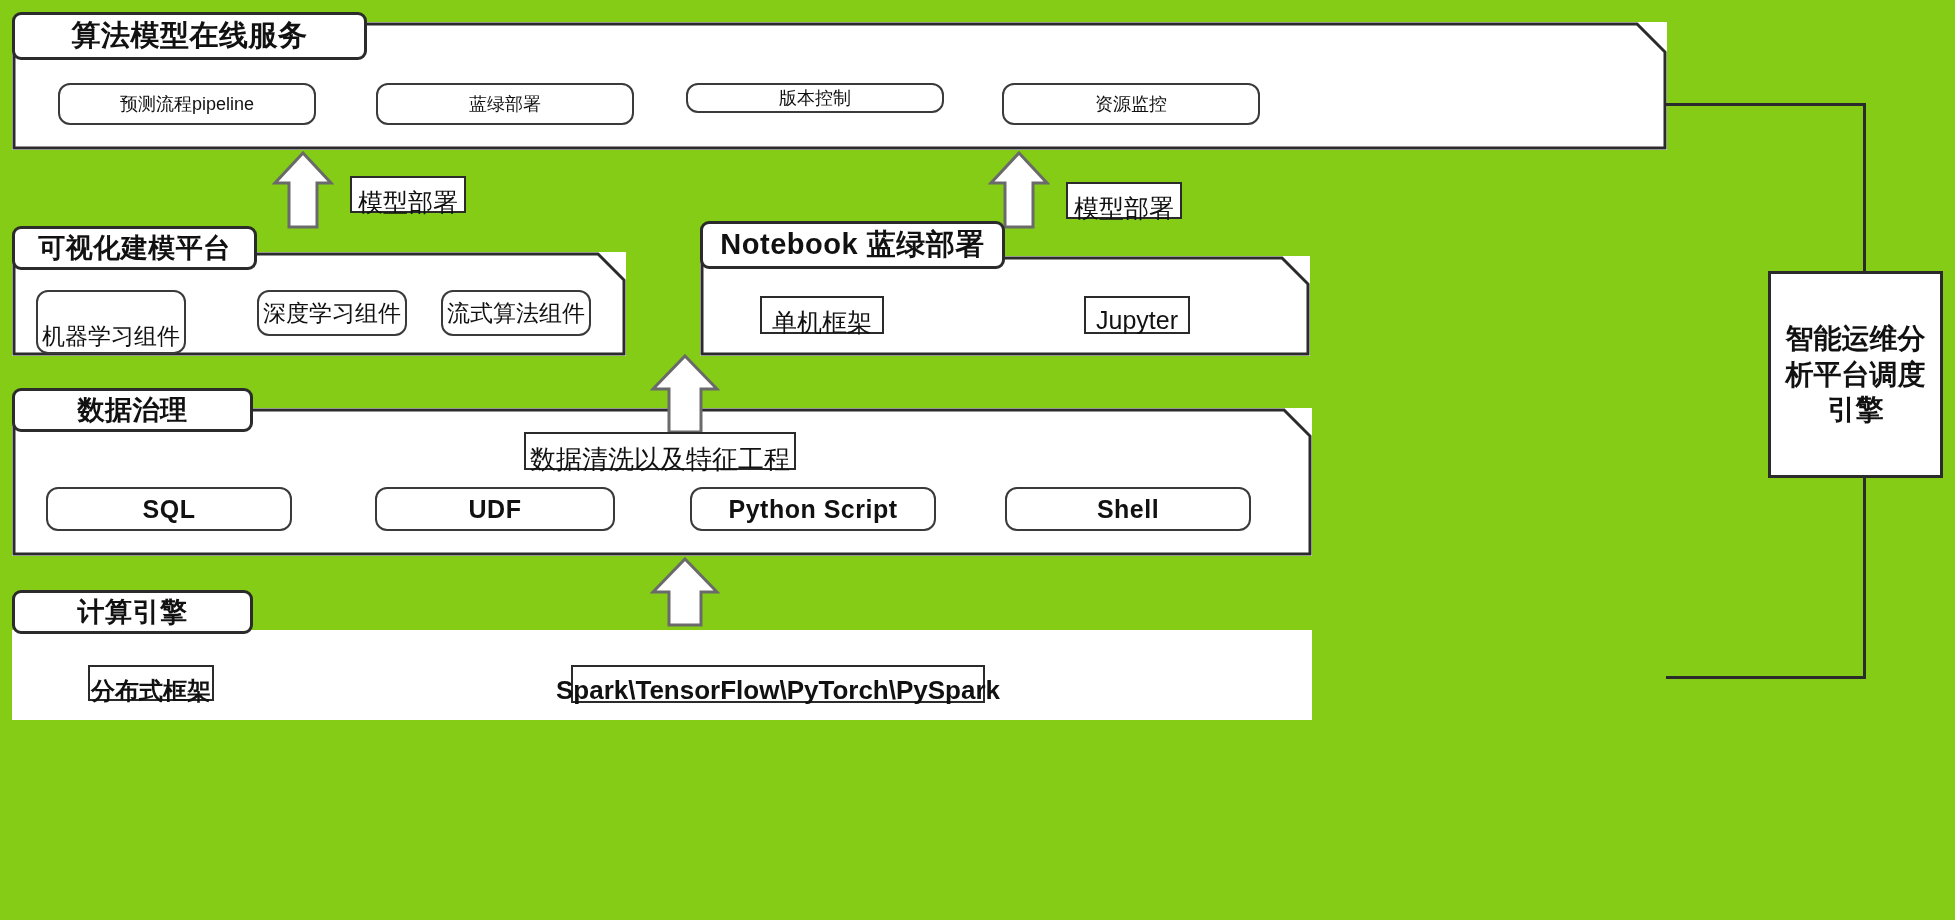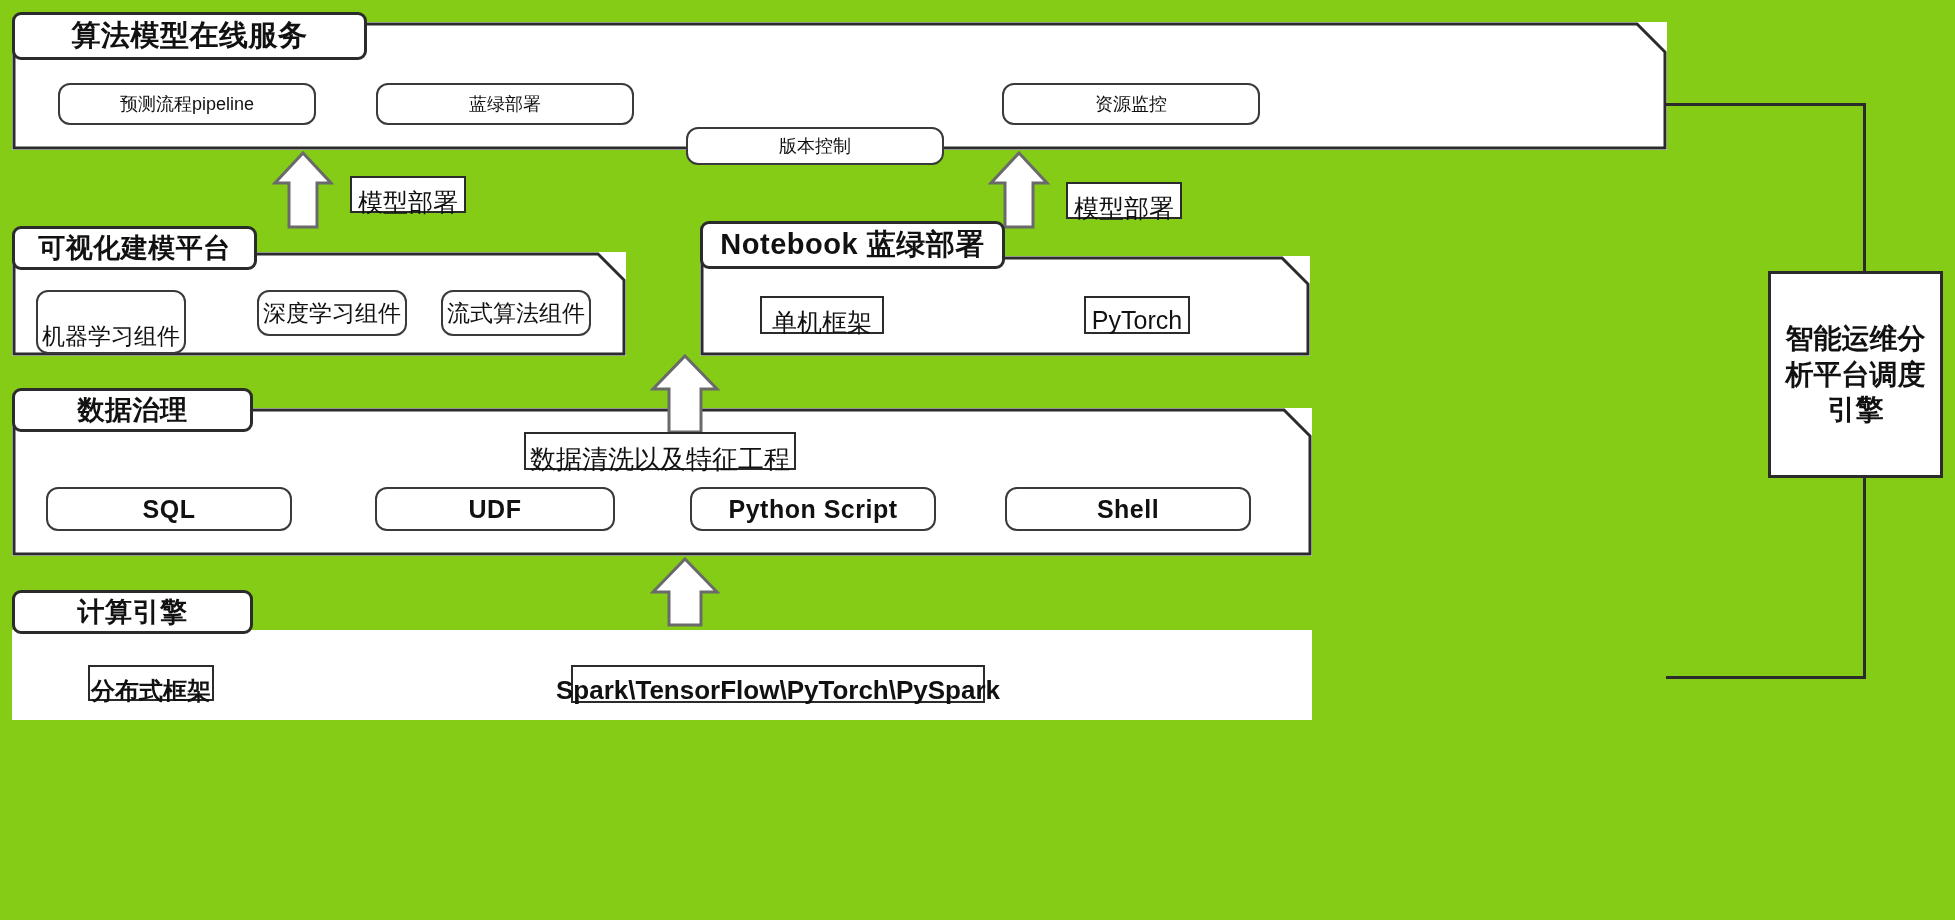--- a/index.html
+++ b/index.html
@@ -125,21 +125,21 @@
   <div class="tab" style="left:12px;top:12px;width:355px;height:48px;font-size:29px;">
     <span>算法模型在线服务</span>
   </div>
 
   <div class="chip cjk" style="left:58px;top:83px;width:258px;height:42px;">
     <span>预测流程pipeline</span>
   </div>
   <div class="chip cjk" style="left:376px;top:83px;width:258px;height:42px;">
     <span>蓝绿部署</span>
   </div>
-  <div class="chip cjk" style="left:686px;top:83px;width:258px;height:38px;margin-top:44px;">
+  <div class="chip cjk" style="left:686px;top:83px;width:258px;height:30px;">
     <span>版本控制</span>
   </div>
   <div class="chip cjk" style="left:1002px;top:83px;width:258px;height:42px;">
     <span>资源监控</span>
   </div>
 
   <svg class="arrow" style="left:272px;top:150px;width:62px;height:80px;" viewBox="0 0 62 80" preserveAspectRatio="none">
     <polygon points="31,3 59,33 45,33 45,77 17,77 17,33 3,33"></polygon>
   </svg>
   <div class="taglabel" style="left:350px;top:176px;width:116px;height:37px;font-size:25px;">
@@ -178,21 +178,21 @@
     </svg>
   </div>
   <div class="tab" style="left:700px;top:221px;width:305px;height:48px;font-size:29px;">
     <span>Notebook 蓝绿部署</span>
   </div>
 
   <div class="taglabel" style="left:760px;top:296px;width:124px;height:38px;font-size:25px;">
     <span>单机框架</span>
   </div>
   <div class="taglabel" style="left:1084px;top:296px;width:106px;height:38px;font-size:25px;">
-    <span>PyTorch</span>
+    <span>Jupyter</span>
   </div>
 
   <svg class="arrow" style="left:650px;top:353px;width:70px;height:82px;" viewBox="0 0 70 82" preserveAspectRatio="none">
     <polygon points="35,3 67,36 51,36 51,79 19,79 19,36 3,36"></polygon>
   </svg>
 
   <div class="panel" style="left:12px;top:408px;width:1300px;height:148px;">
     <svg class="panel-shape" viewBox="0 0 1300 148" preserveAspectRatio="none">
       <polygon points="2,2 1272,2 1298,28 1298,146 2,146"></polygon>
     </svg>

